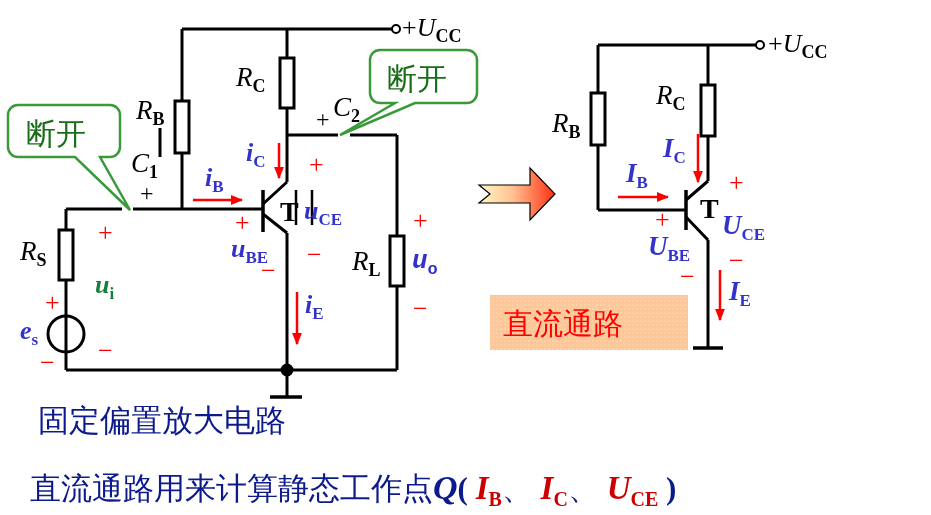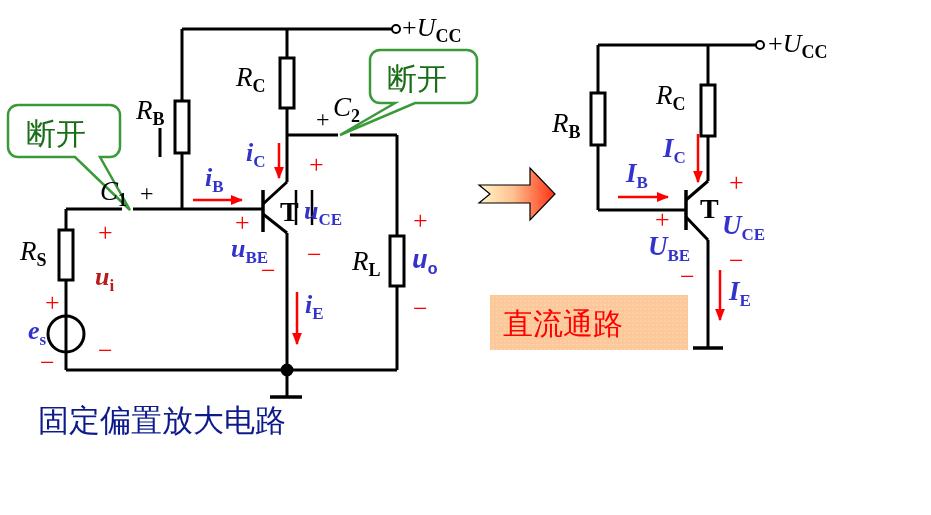--- a/index.html
+++ b/index.html
@@ -116,35 +116,35 @@
 
   <div class="lbl" style="position:absolute;left:402px;top:13px;font-size:26px;color:#000;">
     <span>+</span><i>U</i><b style="font-size:18px;vertical-align:-6px;">CC</b>
   </div>
 
   <div class="lbl" style="position:absolute;left:236px;top:62px;font-size:27px;"><i>R</i><b style="font-size:18px;vertical-align:-6px;">C</b></div>
   <div class="lbl" style="position:absolute;left:136px;top:95px;font-size:27px;"><i>R</i><b style="font-size:18px;vertical-align:-6px;">B</b></div>
   <div class="lbl" style="position:absolute;left:20px;top:236px;font-size:27px;"><i>R</i><b style="font-size:18px;vertical-align:-6px;">S</b></div>
   <div class="lbl" style="position:absolute;left:352px;top:246px;font-size:27px;"><i>R</i><b style="font-size:18px;vertical-align:-6px;">L</b></div>
 
-  <div class="lbl" style="position:absolute;left:100px;top:148px;font-size:27px;margin-top:28px;"><i>C</i><b style="font-size:18px;vertical-align:-6px;">1</b></div>
+  <div class="lbl" style="position:absolute;left:131px;top:148px;font-size:27px;"><i>C</i><b style="font-size:18px;vertical-align:-6px;">1</b></div>
   <div class="lbl" style="position:absolute;left:333px;top:92px;font-size:27px;"><i>C</i><b style="font-size:18px;vertical-align:-6px;">2</b></div>
   <div class="lbl" style="position:absolute;left:140px;top:180px;font-size:24px;color:#000;">+</div>
   <div class="lbl" style="position:absolute;left:316px;top:106px;font-size:24px;color:#000;">+</div>
 
   <div class="lbl" style="position:absolute;left:280px;top:196px;font-size:28px;font-weight:bold;">T</div>
 
   <div class="lbl" style="position:absolute;left:205px;top:163px;font-size:26px;color:#3333cc;font-weight:bold;"><i>i</i><span style="font-size:17px;vertical-align:-6px;">B</span></div>
   <div class="lbl" style="position:absolute;left:246px;top:138px;font-size:26px;color:#3333cc;font-weight:bold;"><i>i</i><span style="font-size:17px;vertical-align:-6px;">C</span></div>
   <div class="lbl" style="position:absolute;left:305px;top:290px;font-size:26px;color:#3333cc;font-weight:bold;"><i>i</i><span style="font-size:17px;vertical-align:-6px;">E</span></div>
   <div class="lbl" style="position:absolute;left:304px;top:196px;font-size:26px;color:#3333cc;font-weight:bold;"><i>u</i><span style="font-size:17px;vertical-align:-6px;">CE</span></div>
   <div class="lbl" style="position:absolute;left:231px;top:234px;font-size:26px;color:#3333cc;font-weight:bold;"><i>u</i><span style="font-size:17px;vertical-align:-6px;">BE</span></div>
-  <div class="lbl" style="position:absolute;left:95px;top:262px;font-size:26px;color:#b91c1c;font-weight:bold;"><i>u</i><span style="font-size:17px;vertical-align:-6px;">i</span></div>
+  <div class="lbl" style="position:absolute;left:95px;top:270px;font-size:26px;color:#15803d;font-weight:bold;"><i>u</i><span style="font-size:17px;vertical-align:-6px;">i</span></div>
   <div class="lbl" style="position:absolute;left:412px;top:246px;font-size:26px;color:#3333cc;font-weight:bold;font-family:Liberation Mono, monospace;"><i>u</i><span style="font-size:17px;vertical-align:-6px;">o</span></div>
-  <div class="lbl" style="position:absolute;left:28px;top:316px;font-size:26px;color:#3333cc;font-weight:bold;"><i>e</i><span style="font-size:17px;vertical-align:-6px;">s</span></div>
+  <div class="lbl" style="position:absolute;left:20px;top:316px;font-size:26px;color:#3333cc;font-weight:bold;"><i>e</i><span style="font-size:17px;vertical-align:-6px;">s</span></div>
 
   <div class="lbl" style="position:absolute;left:309px;top:150px;font-size:26px;color:#ff0000;">+</div>
   <div class="lbl" style="position:absolute;left:307px;top:240px;font-size:26px;color:#ff0000;">−</div>
   <div class="lbl" style="position:absolute;left:235px;top:208px;font-size:26px;color:#ff0000;">+</div>
   <div class="lbl" style="position:absolute;left:261px;top:256px;font-size:26px;color:#ff0000;">−</div>
   <div class="lbl" style="position:absolute;left:98px;top:218px;font-size:26px;color:#ff0000;">+</div>
   <div class="lbl" style="position:absolute;left:98px;top:336px;font-size:26px;color:#ff0000;">−</div>
   <div class="lbl" style="position:absolute;left:45px;top:288px;font-size:26px;color:#ff0000;">+</div>
   <div class="lbl" style="position:absolute;left:40px;top:348px;font-size:26px;color:#ff0000;">−</div>
   <div class="lbl" style="position:absolute;left:413px;top:206px;font-size:26px;color:#ff0000;">+</div>
@@ -168,13 +168,20 @@
 
   <div class="lbl" style="position:absolute;left:729px;top:168px;font-size:26px;color:#ff0000;">+</div>
   <div class="lbl" style="position:absolute;left:729px;top:246px;font-size:26px;color:#ff0000;">−</div>
   <div class="lbl" style="position:absolute;left:655px;top:205px;font-size:26px;color:#ff0000;">+</div>
   <div class="lbl" style="position:absolute;left:680px;top:262px;font-size:26px;color:#ff0000;">−</div>
 
   <div class="cjk" style="position:absolute;left:503px;top:304px;font-size:30px;color:#ff0000;">直流通路</div>
 
   <div class="cjk" style="position:absolute;left:38px;top:400px;font-size:31px;color:#0d1a8c;">固定偏置放大电路</div>
 
+  <div style="position:absolute;left:30px;top:468px;font-size:31px;color:#0d1a8c;white-space:nowrap;">
+    <span class="cjk">直流通路用来计算静态工作点</span><i class="lbl" style="font-weight:bold;font-size:34px;">Q</i><span class="lbl" style="font-weight:bold;">(</span>
+    <span class="lbl" style="color:#cc0000;font-weight:bold;font-size:33px;"><i>I</i><span style="font-size:20px;vertical-align:-7px;">B</span></span><span class="cjk">、</span>
+    <span class="lbl" style="color:#cc0000;font-weight:bold;font-size:33px;"><i>I</i><span style="font-size:20px;vertical-align:-7px;">C</span></span><span class="cjk">、</span>
+    <span class="lbl" style="color:#cc0000;font-weight:bold;font-size:33px;"><i>U</i><span style="font-size:20px;vertical-align:-7px;">CE</span></span>
+    <span class="lbl" style="font-weight:bold;">)</span>
+  </div>
 </div>
 
 </body></html>

